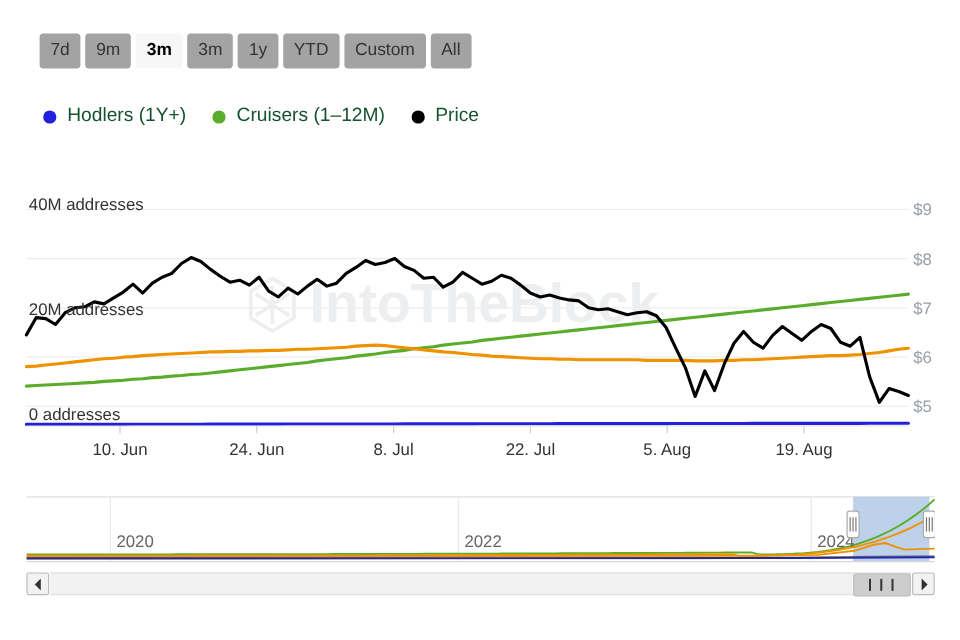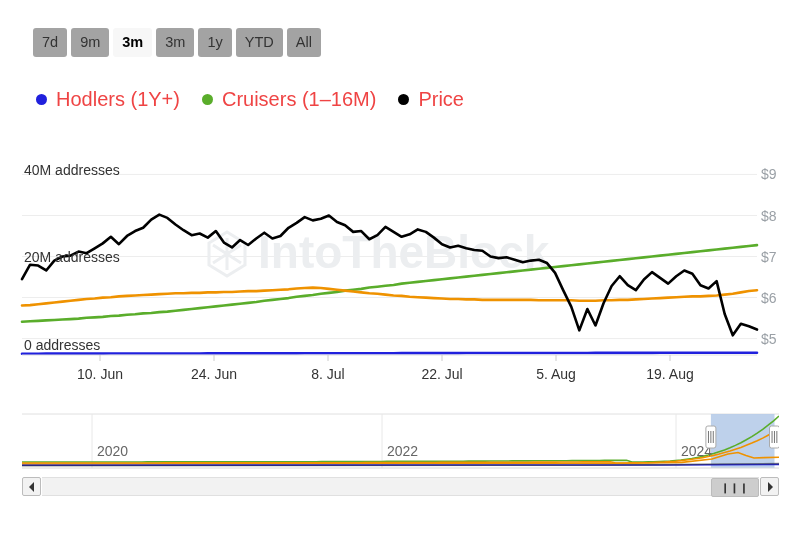--- a/index.html
+++ b/index.html
@@ -58,22 +58,22 @@
     gap: 9px;
     cursor: pointer;
   }
   .legend-dot {
     width: 11px;
     height: 11px;
     border-radius: 50%;
     display: block;
   }
   .legend-label {
-    font-size: 20px;
-    color: #ef4444;
+    font-size: 16px;
+    color: #14532d;
     white-space: nowrap;
   }
 
   
   #chart-area {
     position: absolute;
     left: 0;
     top: 140px;
     width: 800px;
     height: 260px;
@@ -191,31 +191,32 @@
 </head>
 <body>
 
 <div id="range-buttons">
   <button class="range-btn">7d</button>
   <button class="range-btn">9m</button>
   <button class="range-btn active">3m</button>
   <button class="range-btn">3m</button>
   <button class="range-btn">1y</button>
   <button class="range-btn">YTD</button>
+  <button class="range-btn">Custom</button>
   <button class="range-btn">All</button>
 </div>
 
 <div id="legend">
   <div class="legend-item">
     <span class="legend-dot" style="background:#2020dd"></span>
     <span class="legend-label">Hodlers (1Y+)</span>
   </div>
   <div class="legend-item">
     <span class="legend-dot" style="background:#5aad2b"></span>
-    <span class="legend-label">Cruisers (1–16M)</span>
+    <span class="legend-label">Cruisers (1–12M)</span>
   </div>
   <div class="legend-item">
     <span class="legend-dot" style="background:#000000"></span>
     <span class="legend-label">Price</span>
   </div>
 </div>
 
 <div id="chart-area">
   <svg id="chart-svg" width="800" height="260" viewBox="0 0 800 260">
     <g id="grid-group">

